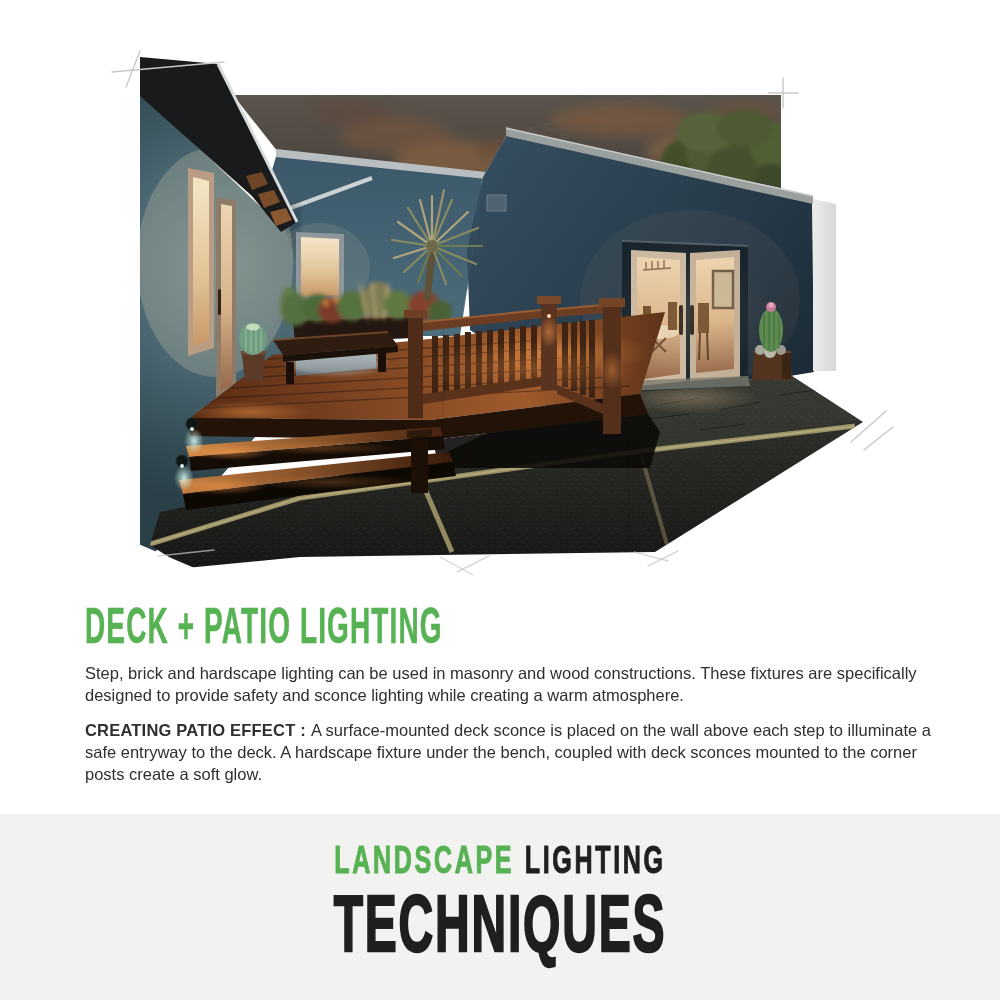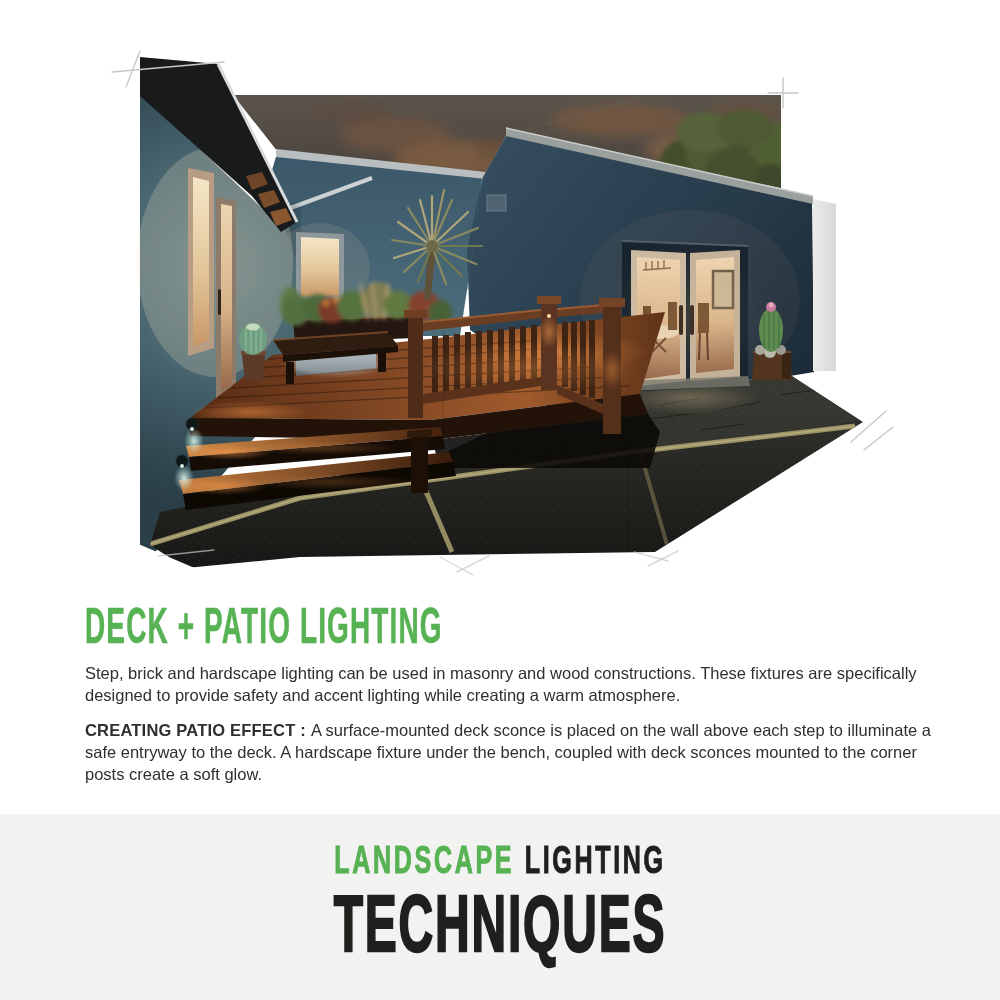--- a/index.html
+++ b/index.html
@@ -422,21 +422,21 @@
         <line x1="489" y1="556" x2="457" y2="572" opacity="0.7"></line>
       <line x1="634" y1="552" x2="668" y2="561" opacity="0.7"></line>
         <line x1="678" y1="551" x2="648" y2="566" opacity="0.7"></line>
       <line x1="158" y1="556" x2="214" y2="550" opacity="0.7"></line>
     </g>
   </svg>
 
   <div class="copy">
     <div class="headline" style="color:#56b253;">DECK + PATIO LIGHTING</div>
     <div class="bodycopy">
-      <p>Step, brick and hardscape lighting can be used in masonry and wood constructions. These fixtures are specifically designed to provide safety and accent lighting while creating a warm atmosphere.</p>
+      <p>Step, brick and hardscape lighting can be used in masonry and wood constructions. These fixtures are specifically designed to provide safety and sconce lighting while creating a warm atmosphere.</p>
       <p><strong>CREATING PATIO EFFECT :</strong><span>A surface-mounted deck sconce is placed on the wall above each step to illuminate a safe entryway to the deck. A hardscape fixture under the bench, coupled with deck sconces mounted to the corner posts create a soft glow.</span></p>
     </div>
   </div>
 
   <div class="footer" style="background:#f2f2f1;"></div>
   <div class="brandline">
     <span class="w1" style="color:#56b253;">LANDSCAPE</span>
     <span style="color:#1f1f1d;">LIGHTING</span>
   </div>
   <div class="techline" style="color:#1f1f1d;">TECHNIQUES</div>

